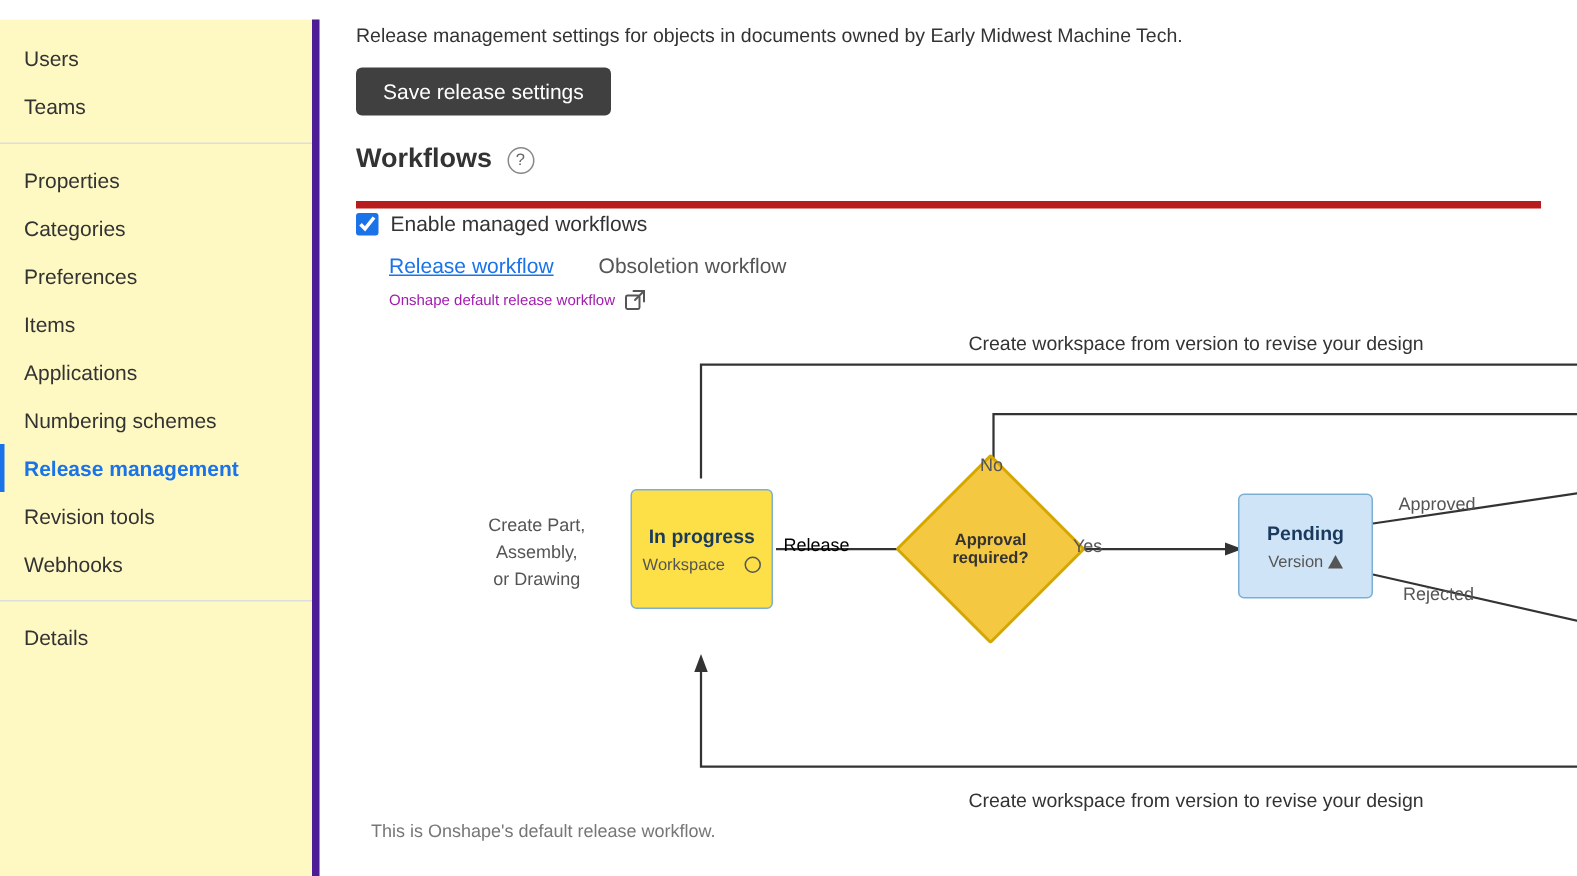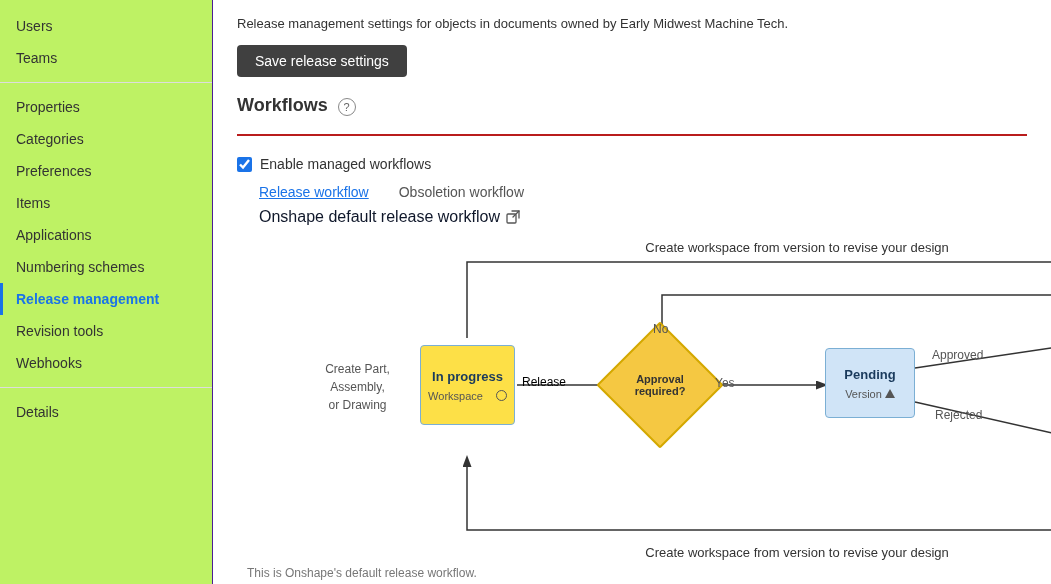--- a/index.html
+++ b/index.html
@@ -2,24 +2,25 @@
 <html><head>
   <meta charset="utf-8">
   <style>
     * { box-sizing: border-box; margin: 0; padding: 0; }
     body { font-family: -apple-system, BlinkMacSystemFont, 'Segoe UI', Arial, sans-serif; font-size: 14px; color: #333; background: #fff; display: flex; height: 584px; overflow: hidden; }
 
     
     .sidebar {
       width: 213px;
       min-width: 213px;
-      border-right: 1px solid #4c1d95;
+      border-right: 5px solid #4c1d95;
       padding: 10px 0;
       overflow-y: auto;
-      background: #bef264;
+      background: #fef9c3;
+      margin-top: 13px;
     }
     .sidebar-item {
       padding: 8px 16px;
       cursor: pointer;
       color: #333;
       font-size: 14px;
       display: block;
     }
     .sidebar-item.active {
       color: #1a73e8;
@@ -72,21 +73,21 @@
       justify-content: center;
       width: 18px;
       height: 18px;
       border-radius: 50%;
       border: 1px solid #888;
       font-size: 11px;
       color: #666;
       cursor: pointer;
       vertical-align: middle;
     }
-    .section-header { border-bottom: 2px solid #b91c1c; padding-bottom: 8px; margin-bottom: 20px; }
+    .section-header { border-bottom: 5px solid #b91c1c; padding-bottom: 8px; margin-bottom: 2px; }
 
     .checkbox-row {
       display: flex;
       align-items: center;
       gap: 8px;
       margin-bottom: 12px;
     }
     .checkbox-row input[type="checkbox"] { width: 15px; height: 15px; accent-color: #1a73e8; }
 
     .tabs-row {
@@ -107,22 +108,22 @@
       font-size: 14px;
       cursor: pointer;
     }
 
     .workflow-label-row {
       display: flex;
       align-items: center;
       gap: 6px;
       margin-bottom: 14px;
       padding-left: 22px;
-      font-size: 16px;
-      color: #0f172a;
+      font-size: 10px;
+      color: #a21caf;
     }
     .external-link-icon {
       display: inline-block;
       width: 14px;
       height: 14px;
       cursor: pointer;
       color: #666;
     }
 
     .note-text {

